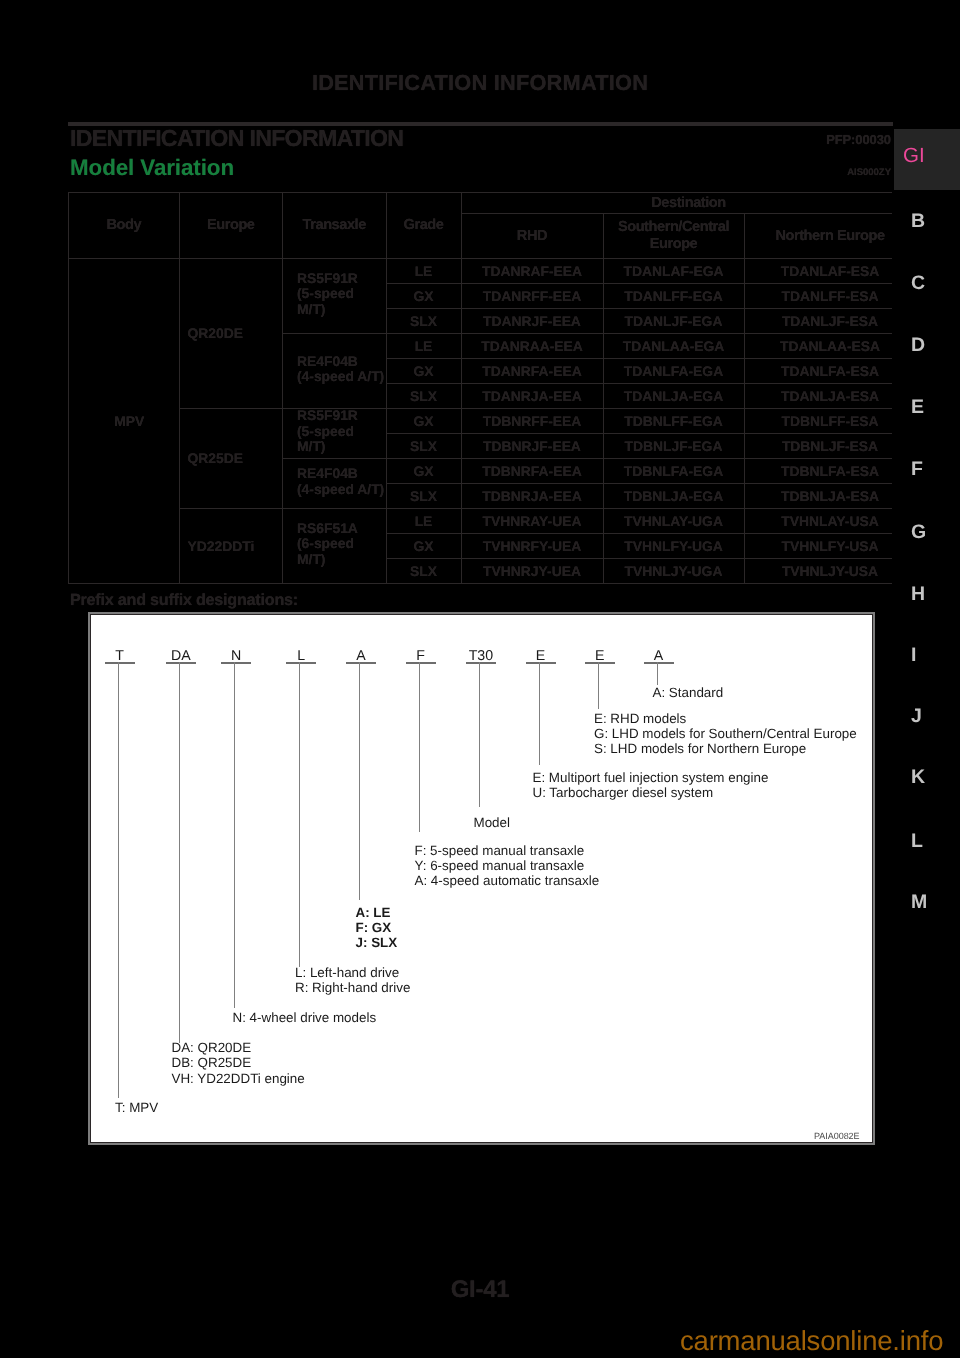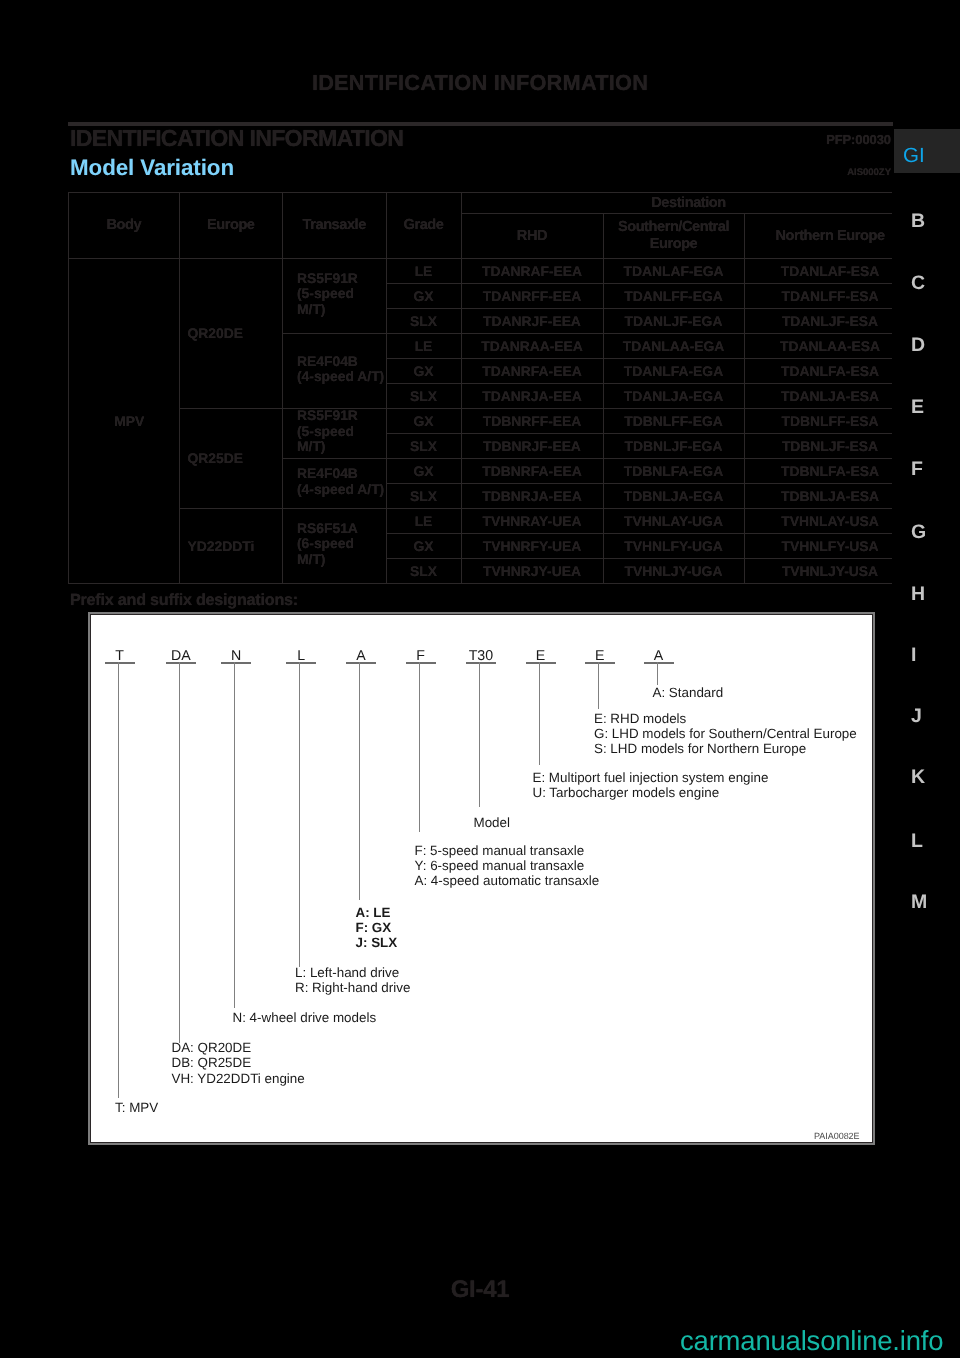--- a/index.html
+++ b/index.html
@@ -17,30 +17,30 @@
 
   
   .top-rule{position:absolute;left:68px;top:122px;width:825px;height:3.6px;background:#2b2728;}
 
   
   .sec-title{position:absolute;left:70px;top:125px;font-size:23.2px;font-weight:bold;
              letter-spacing:-0.72px;color:#231f20;}
   .pfp{position:absolute;left:0;top:132px;width:891px;text-align:right;
        font-size:13px;font-weight:bold;color:#231f20;letter-spacing:-0.1px;}
   .sec-sub{position:absolute;left:70px;top:155px;font-size:22.4px;font-weight:bold;
-           letter-spacing:-0.1px;color:#7dd3fc;}
+           letter-spacing:-0.1px;color:#15803d;}
   .sub-ref{position:absolute;left:0;top:167px;width:891px;text-align:right;
            font-size:9.6px;font-weight:bold;color:#231f20;letter-spacing:-0.05px;}
 
   
   .tab{position:absolute;left:894px;width:66px;text-align:left;color:#c4c4c4;
        font-size:19.5px;font-weight:bold;padding-left:17px;box-sizing:border-box;
        line-height:22px;}
-  .tab.active{background:#252525;color:#0ea5e9;font-weight:normal;font-size:20.5px;
-              height:44px;line-height:54px;padding-left:9px;}
+  .tab.active{background:#252525;color:#ec4899;font-weight:normal;font-size:20.5px;
+              height:61px;line-height:54px;padding-left:9px;}
 
   
   .tbl{position:absolute;left:68px;top:192px;width:823px;border-collapse:collapse;
        font-size:13.6px;font-weight:bold;color:#231f20;table-layout:fixed;}
   .tbl td,.tbl th{border:1.7px solid #2b2728;padding:0;text-align:center;vertical-align:middle;
                   text-shadow:0 0 0.6px #2b2728;
                   font-weight:bold;font-size:13.9px;line-height:1.16;}
   .tbl tr{height:25px;}
   .tbl .noright{border-right:none;padding-left:24px;}
   .tbl tr.hrow1{height:21px;}
@@ -65,21 +65,21 @@
   .seg-label{position:absolute;font-size:14.2px;color:#1a1a1a;font-weight:normal;
              text-align:center;transform:translateX(-50%);}
   .seg-ul{position:absolute;height:2.2px;background:#6d6d6d;}
   .seg-v{position:absolute;width:1.1px;background:#808080;}
   .legend{position:absolute;font-size:13.4px;color:#1a1a1a;line-height:15.3px;white-space:pre;}
   .dcode{position:absolute;right:13px;bottom:2px;font-size:9px;color:#4a4a4a;letter-spacing:-0.05px;}
 
   
   .pgnum{position:absolute;left:0;top:1276px;width:960px;text-align:center;
          font-size:24px;font-weight:bold;color:#231f20;letter-spacing:-0.3px;}
-  .watermark{position:absolute;left:680px;top:1325px;font-size:27.5px;color:#14b8a6;
+  .watermark{position:absolute;left:680px;top:1325px;font-size:27.5px;color:#a16207;
              letter-spacing:-0.2px;}
 </style>
 </head>
 <body>
 
 <div class="page">
 <div class="run-head">IDENTIFICATION INFORMATION</div>
 <div class="top-rule"></div>
 <div class="sec-title">IDENTIFICATION INFORMATION</div>
 <div class="pfp">PFP:00030</div>
@@ -240,21 +240,21 @@
 <div class="seg-ul" style="left:436.0px;top:48.0px;width:30px;"></div>
 <div class="seg-v" style="left:449.0px;top:48.0px;height:103.9px;"></div>
 <div class="seg-label" style="left:510.2px;top:34.0px;">E</div>
 <div class="seg-ul" style="left:495.2px;top:48.0px;width:30px;"></div>
 <div class="seg-v" style="left:508.2px;top:48.0px;height:47.7px;"></div>
 <div class="seg-label" style="left:569.0px;top:34.0px;">A</div>
 <div class="seg-ul" style="left:554.0px;top:48.0px;width:30px;"></div>
 <div class="seg-v" style="left:567.0px;top:48.0px;height:23.5px;"></div>
 <div class="legend" style="left:563.0px;top:71.5px;"><span>A: Standard</span></div>
 <div class="legend" style="left:504.5px;top:97.0px;"><span>E: RHD models</span><br><span>G: LHD models for Southern/Central Europe</span><br><span>S: LHD models for Northern Europe</span></div>
-<div class="legend" style="left:443.0px;top:156.5px;"><span>E: Multiport fuel injection system engine</span><br><span>U: Tarbocharger models engine</span></div>
+<div class="legend" style="left:443.0px;top:156.5px;"><span>E: Multiport fuel injection system engine</span><br><span>U: Tarbocharger diesel system</span></div>
 <div class="legend" style="left:384.0px;top:201.0px;"><span>Model</span></div>
 <div class="legend" style="left:325.0px;top:229.0px;"><span>F: 5-speed manual transaxle</span><br><span>Y: 6-speed manual transaxle</span><br><span>A: 4-speed automatic transaxle</span></div>
 <div class="legend" style="left:266.0px;top:291.0px;font-weight:bold;"><span>A: LE</span><br><span>F: GX</span><br><span>J: SLX</span></div>
 <div class="legend" style="left:205.5px;top:351.5px;"><span>L: Left-hand drive</span><br><span>R: Right-hand drive</span></div>
 <div class="legend" style="left:143.0px;top:396.0px;"><span>N: 4-wheel drive models</span></div>
 <div class="legend" style="left:82.0px;top:426.5px;"><span>DA: QR20DE</span><br><span>DB: QR25DE</span><br><span>VH: YD22DDTi engine</span></div>
 <div class="legend" style="left:25.5px;top:486.0px;"><span>T: MPV</span></div>
 <div class="dcode">PAIA0082E</div>
 </div>
     </div>

